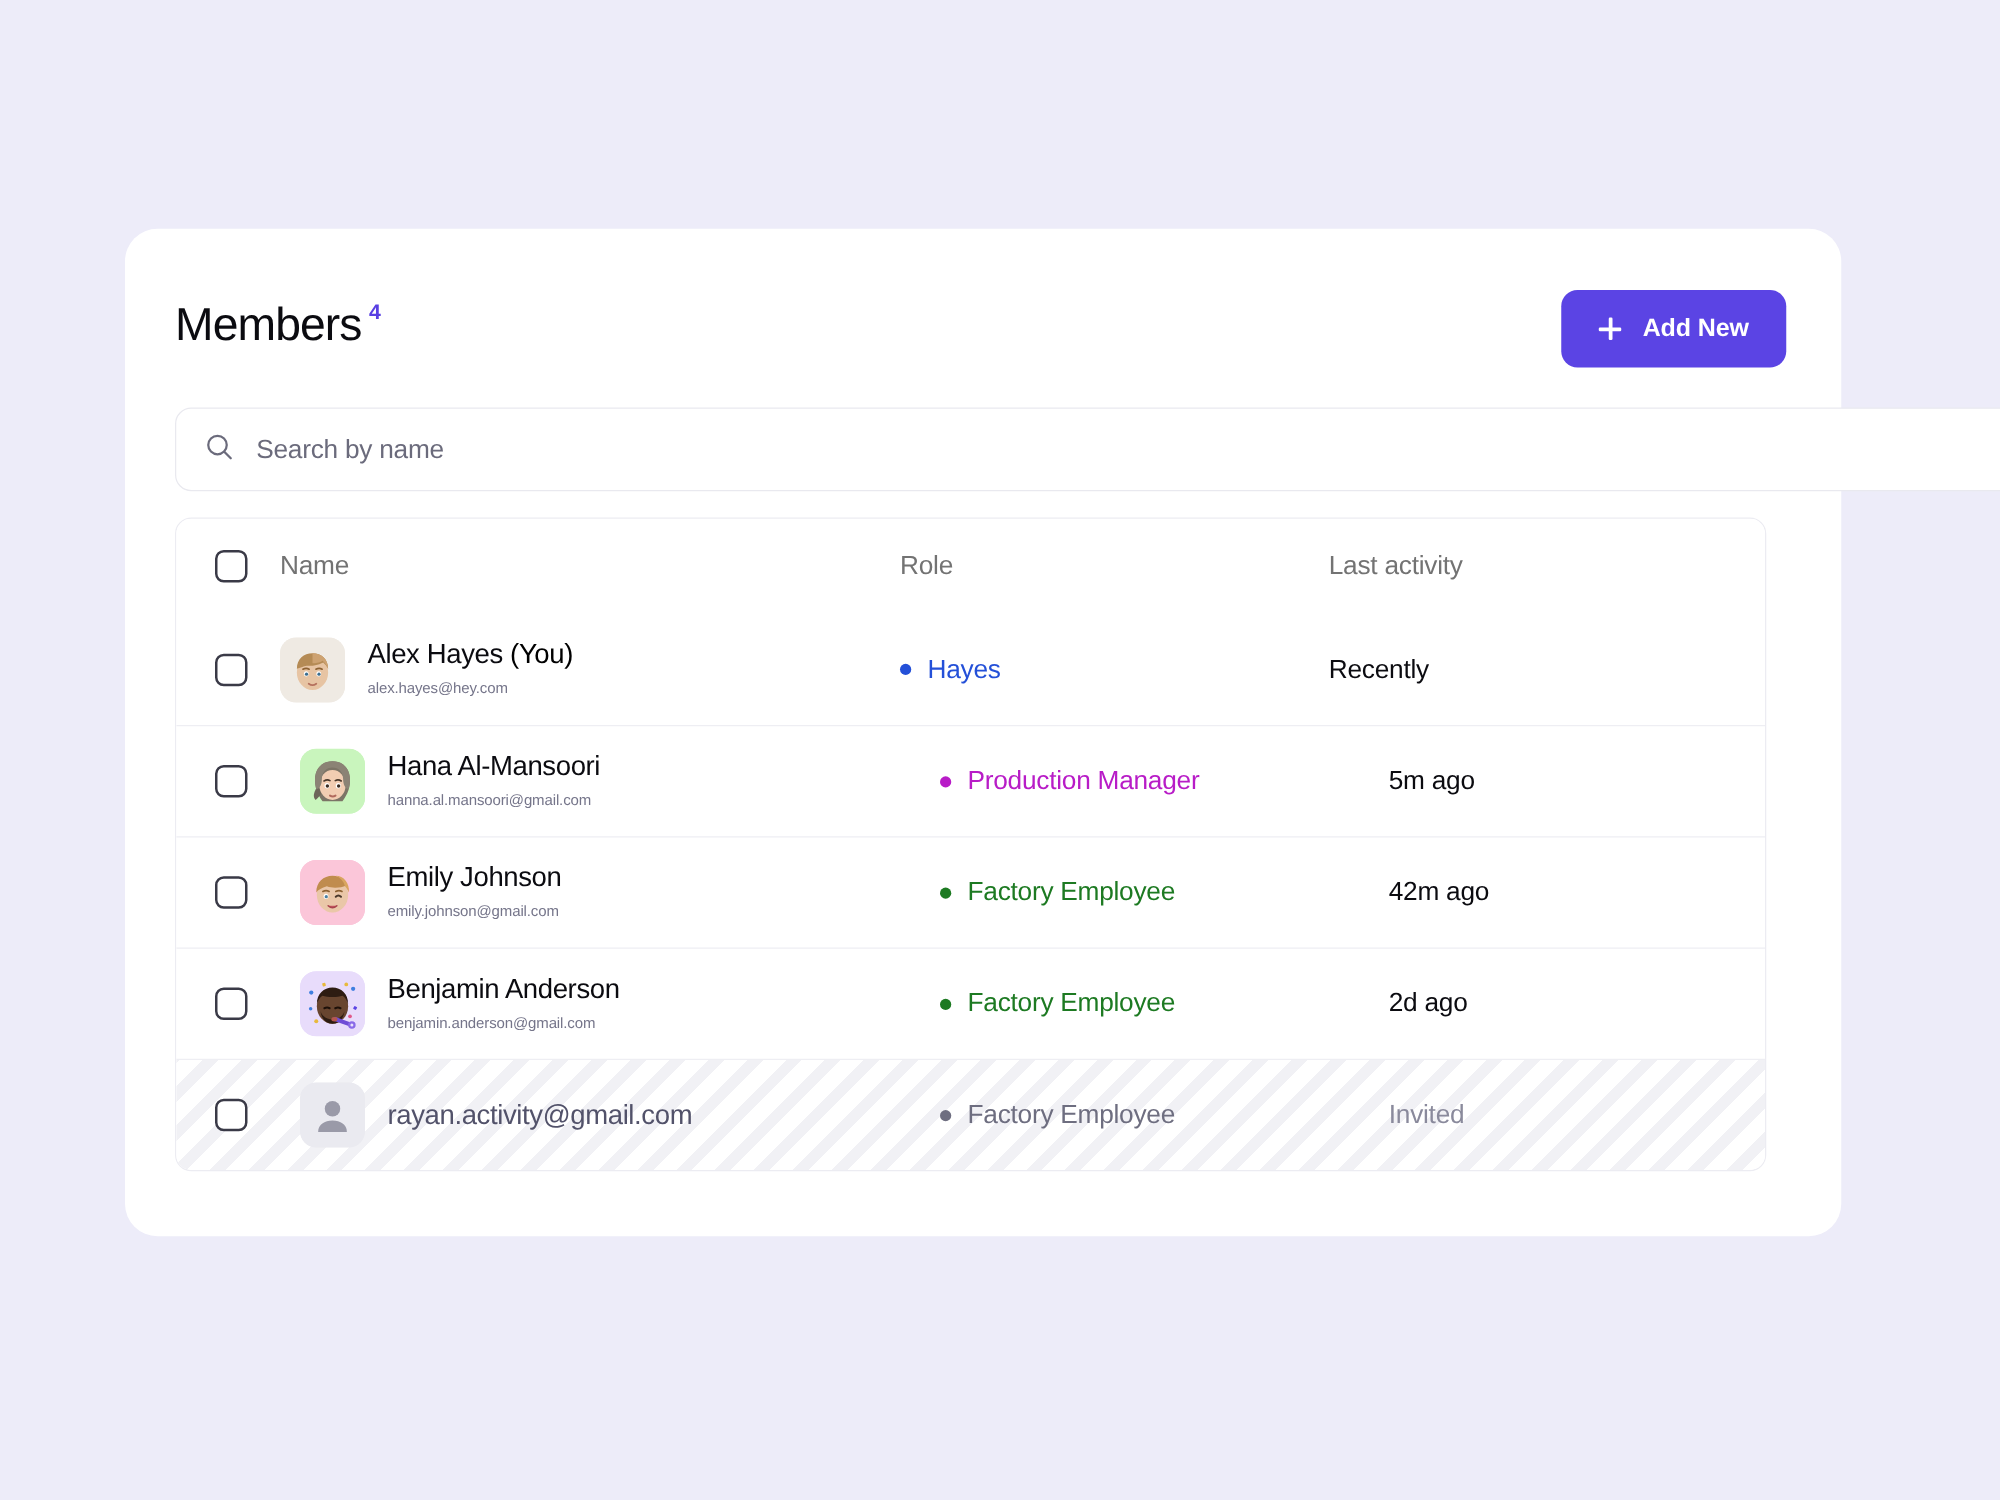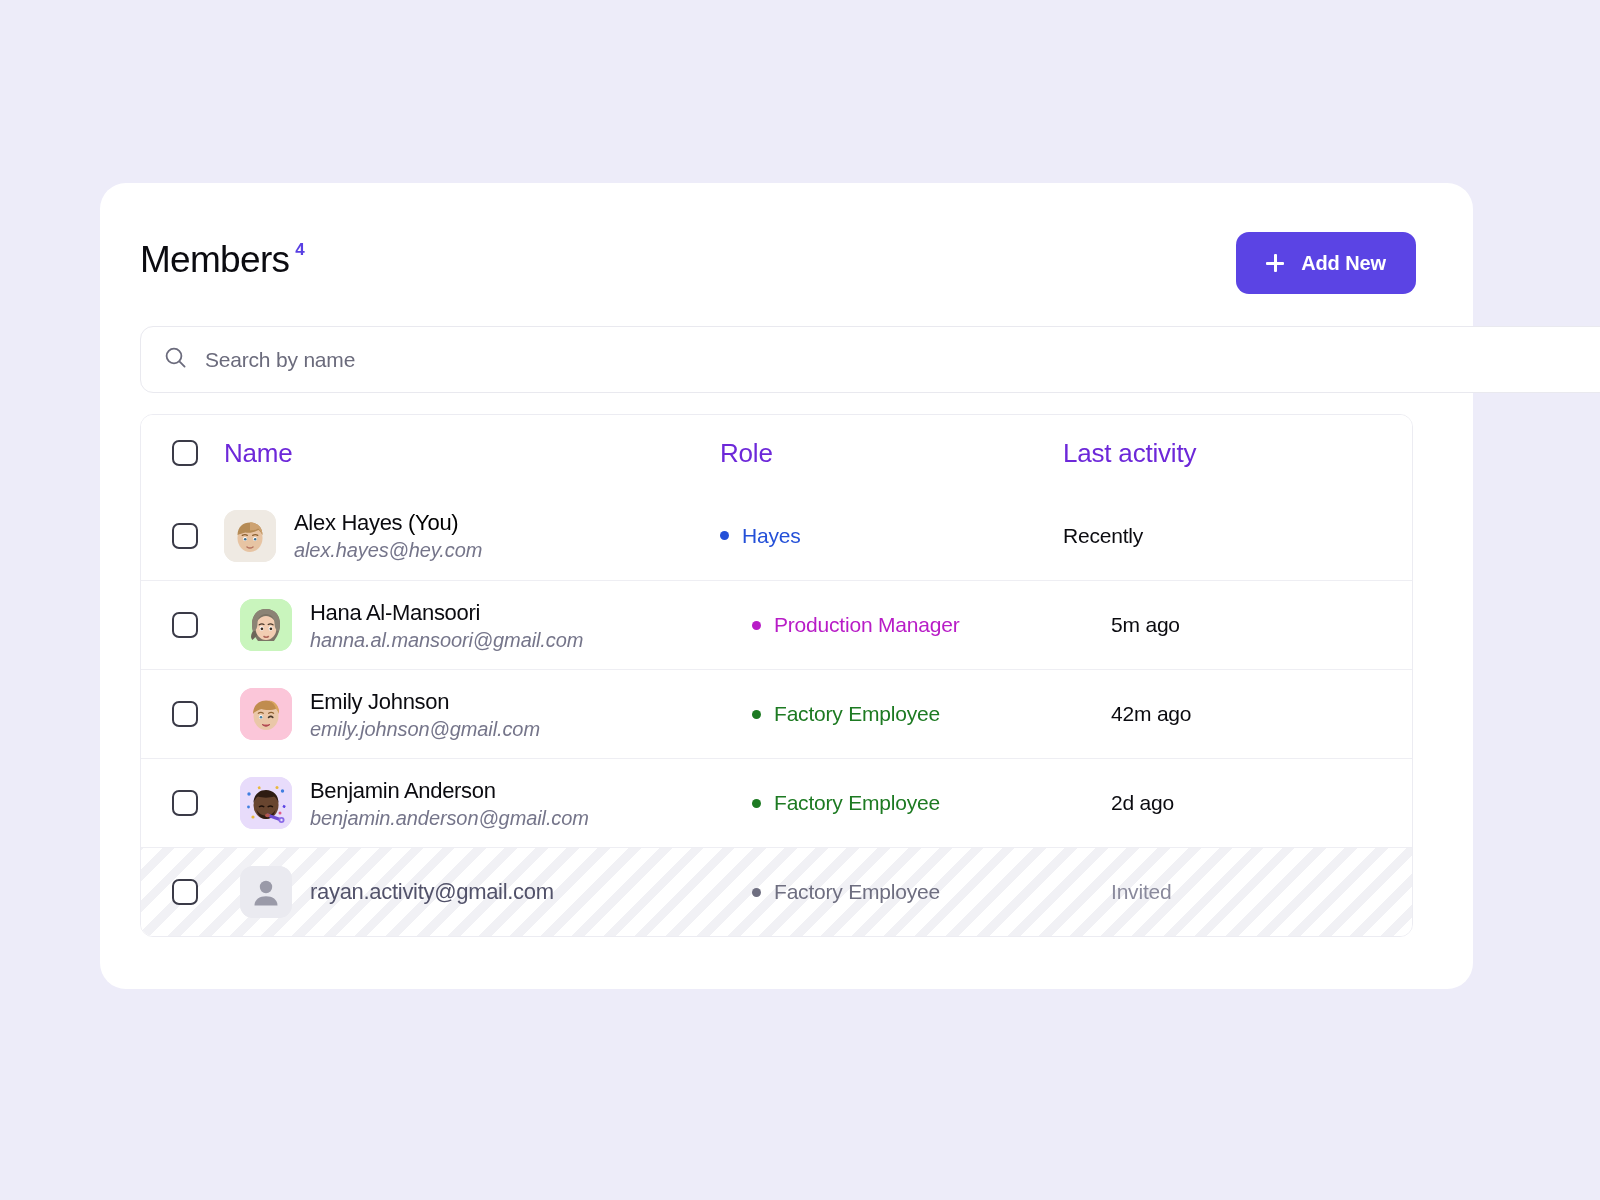--- a/index.html
+++ b/index.html
@@ -62,21 +62,21 @@
     font-size: 17px;
     font-weight: 700;
     color: #5940e3;
     line-height: 17px;
     margin-left: 6px;
     margin-top: 3px;
   }
 
   .add-new-btn {
     position: absolute;
-    right: 17px;
+    right: 4px;
     top: -6px;
     height: 62px;
     padding: 0 30px;
     background: #5b44e4;
     border: none;
     border-radius: 13px;
     color: #ffffff;
     font-family: "Liberation Sans", sans-serif;
     font-size: 20px;
     font-weight: 700;
@@ -187,23 +187,23 @@
     z-index: 2;
   }
 
   .cell-activity {
     flex: 1;
     position: relative;
     z-index: 2;
   }
 
   .th {
-    font-size: 26px;
+    font-size: 21px;
     font-weight: 400;
-    color: #6d28d9;
+    color: #737373;
     letter-spacing: -0.2px;
   }
 
   
   .checkbox {
     width: 26px;
     height: 26px;
     border: 2px solid #3a3a47;
     border-radius: 7px;
     background: #ffffff;
@@ -229,26 +229,25 @@
     font-weight: 400;
     color: #0b0b10;
     letter-spacing: -0.3px;
     line-height: 26px;
     white-space: nowrap;
   }
 
   .you-tag { color: #000000; font-weight: 400; }
 
   .person-email {
-    font-size: 20px;
+    font-size: 12px;
     color: #75758a;
     letter-spacing: -0.1px;
     line-height: 22px;
     white-space: nowrap;
-    font-style: italic;
   }
 
   .email-only {
     font-size: 22px;
     color: #4b4b5c;
     letter-spacing: -0.3px;
     white-space: nowrap;
   }
 
   .role-dot {

